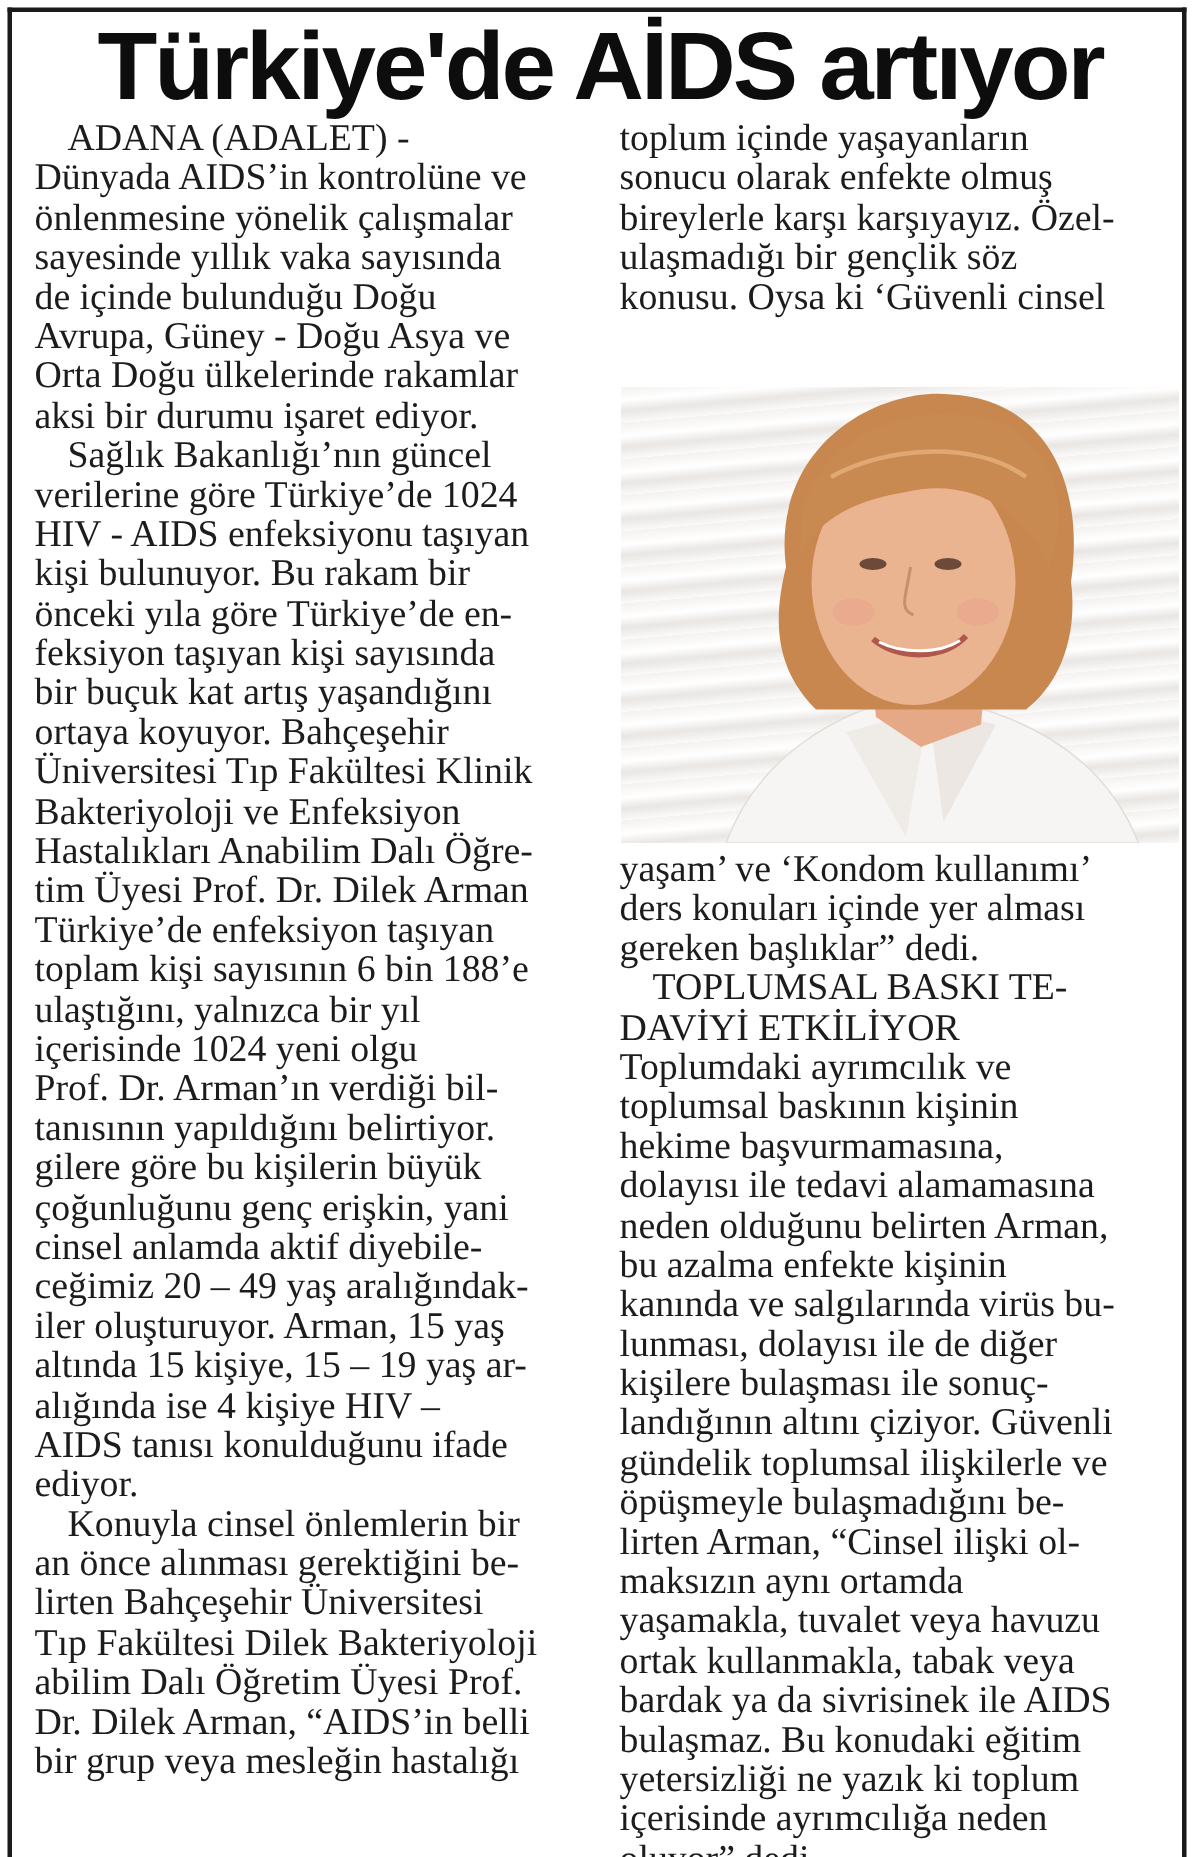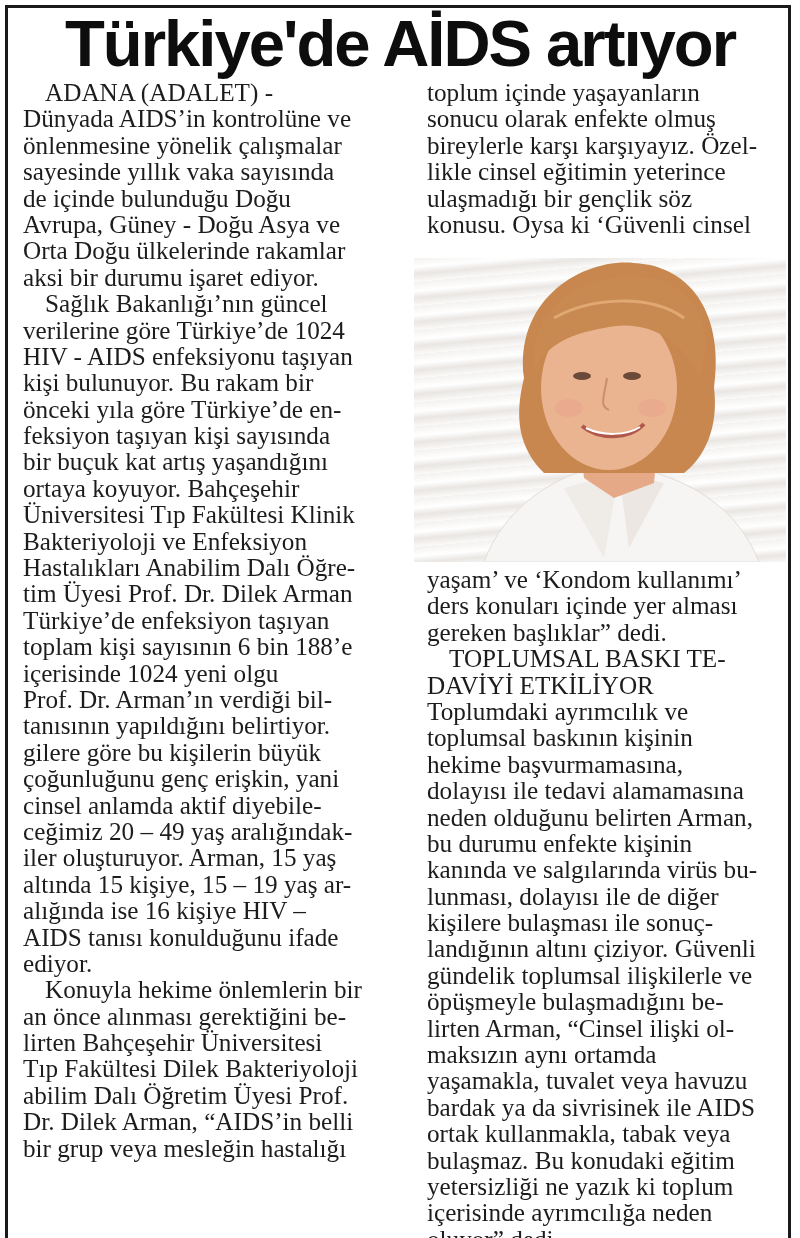--- a/index.html
+++ b/index.html
@@ -14,21 +14,21 @@
     font-family: "Liberation Sans", "DejaVu Sans", sans-serif; font-weight: 900;
     font-size: 64px; line-height: 68px; letter-spacing: -2px; color: #0d0d0d;
     transform: scaleX(1.02);
   }
   .col {
     position: absolute; top: 80px;
     font-family: "Liberation Serif", "DejaVu Serif", serif;
     font-size: 25.2px; line-height: 26.4px; color: #1c1c1c;
   }
   .col-left { left: 23px; width: 370px; }
-  .col-right { left: 427px; width: 372px; }
+  .col-right { left: 413px; width: 372px; }
   .line { white-space: nowrap; display: block; height: 26.4px; }
   .indent { padding-left: 22px; }
   .photo {
     position: absolute; left: 414px; top: 258px; width: 372px; height: 304px;
     overflow: hidden;
     background:
       repeating-linear-gradient(175deg, #f4f2f0 0px, #ffffff 9px, #e9e6e3 16px, #fbfaf9 24px);
   }
   .photo svg { position: absolute; left: 0; top: 0; }
   .right-bottom { top: 567px; }
@@ -56,46 +56,46 @@
     <span class="line">önceki yıla göre Türkiye’de en-</span>
     <span class="line">feksiyon taşıyan kişi sayısında</span>
     <span class="line">bir buçuk kat artış yaşandığını</span>
     <span class="line">ortaya koyuyor. Bahçeşehir</span>
     <span class="line">Üniversitesi Tıp Fakültesi Klinik</span>
     <span class="line">Bakteriyoloji ve Enfeksiyon</span>
     <span class="line">Hastalıkları Anabilim Dalı Öğre-</span>
     <span class="line">tim Üyesi Prof. Dr. Dilek Arman</span>
     <span class="line">Türkiye’de enfeksiyon taşıyan</span>
     <span class="line">toplam kişi sayısının 6 bin 188’e</span>
+    <span class="line">ulaştığını, yalnızca bir yıl</span>
     <span class="line">içerisinde 1024 yeni olgu</span>
     <span class="line">Prof. Dr. Arman’ın verdiği bil-</span>
     <span class="line">tanısının yapıldığını belirtiyor.</span>
     <span class="line">gilere göre bu kişilerin büyük</span>
     <span class="line">çoğunluğunu genç erişkin, yani</span>
     <span class="line">cinsel anlamda aktif diyebile-</span>
     <span class="line">ceğimiz 20 – 49 yaş aralığındak-</span>
     <span class="line">iler oluşturuyor. Arman, 15 yaş</span>
     <span class="line">altında 15 kişiye, 15 – 19 yaş ar-</span>
-    <span class="line">alığında ise 16 kişiye HIV –</span>
+    <span class="line">alığında ise 4 kişiye HIV –</span>
     <span class="line">AIDS tanısı konulduğunu ifade</span>
     <span class="line">ediyor.</span>
-    <span class="line indent">Konuyla hekime önlemlerin bir</span>
+    <span class="line indent">Konuyla cinsel önlemlerin bir</span>
     <span class="line">an önce alınması gerektiğini be-</span>
     <span class="line">lirten Bahçeşehir Üniversitesi</span>
     <span class="line">Tıp Fakültesi Dilek Bakteriyoloji</span>
     <span class="line">abilim Dalı Öğretim Üyesi Prof.</span>
     <span class="line">Dr. Dilek Arman, “AIDS’in belli</span>
     <span class="line">bir grup veya mesleğin hastalığı</span>
   </div>
 
 <div class="col col-right" id="right-top">
     <span class="line">toplum içinde yaşayanların</span>
     <span class="line">sonucu olarak enfekte olmuş</span>
     <span class="line">bireylerle karşı karşıyayız. Özel-</span>
-    <span class="line">likle cinsel eğitimin yeterince</span>
     <span class="line">ulaşmadığı bir gençlik söz</span>
     <span class="line">konusu. Oysa ki ‘Güvenli cinsel</span>
   </div>
 
 <div class="photo">
   <svg width="372" height="304" viewBox="0 0 372 304">
 
     <path d="M70 304 C 90 250, 140 215, 200 205 C 260 215, 320 240, 345 304 Z" fill="#f7f5f3" stroke="#e2ddd8" stroke-width="1"></path>
     <path d="M150 230 L 190 300 L 205 215 Z" fill="#efebe7"></path>
     <path d="M250 225 L 215 290 L 205 215 Z" fill="#ece7e2"></path>
@@ -126,29 +126,29 @@
     <span class="line">yaşam’ ve ‘Kondom kullanımı’</span>
     <span class="line">ders konuları içinde yer alması</span>
     <span class="line">gereken başlıklar” dedi.</span>
     <span class="line indent">TOPLUMSAL BASKI TE-</span>
     <span class="line">DAVİYİ ETKİLİYOR</span>
     <span class="line">Toplumdaki ayrımcılık ve</span>
     <span class="line">toplumsal baskının kişinin</span>
     <span class="line">hekime başvurmamasına,</span>
     <span class="line">dolayısı ile tedavi alamamasına</span>
     <span class="line">neden olduğunu belirten Arman,</span>
-    <span class="line">bu durumu enfekte kişinin</span>
+    <span class="line">bu azalma enfekte kişinin</span>
     <span class="line">kanında ve salgılarında virüs bu-</span>
     <span class="line">lunması, dolayısı ile de diğer</span>
     <span class="line">kişilere bulaşması ile sonuç-</span>
     <span class="line">landığının altını çiziyor. Güvenli</span>
     <span class="line">gündelik toplumsal ilişkilerle ve</span>
     <span class="line">öpüşmeyle bulaşmadığını be-</span>
     <span class="line">lirten Arman, “Cinsel ilişki ol-</span>
     <span class="line">maksızın aynı ortamda</span>
     <span class="line">yaşamakla, tuvalet veya havuzu</span>
+    <span class="line">ortak kullanmakla, tabak veya</span>
     <span class="line">bardak ya da sivrisinek ile AIDS</span>
-    <span class="line">ortak kullanmakla, tabak veya</span>
     <span class="line">bulaşmaz. Bu konudaki eğitim</span>
     <span class="line">yetersizliği ne yazık ki toplum</span>
     <span class="line">içerisinde ayrımcılığa neden</span>
     <span class="line">oluyor” dedi.</span>
   </div>
 
 </body></html>

